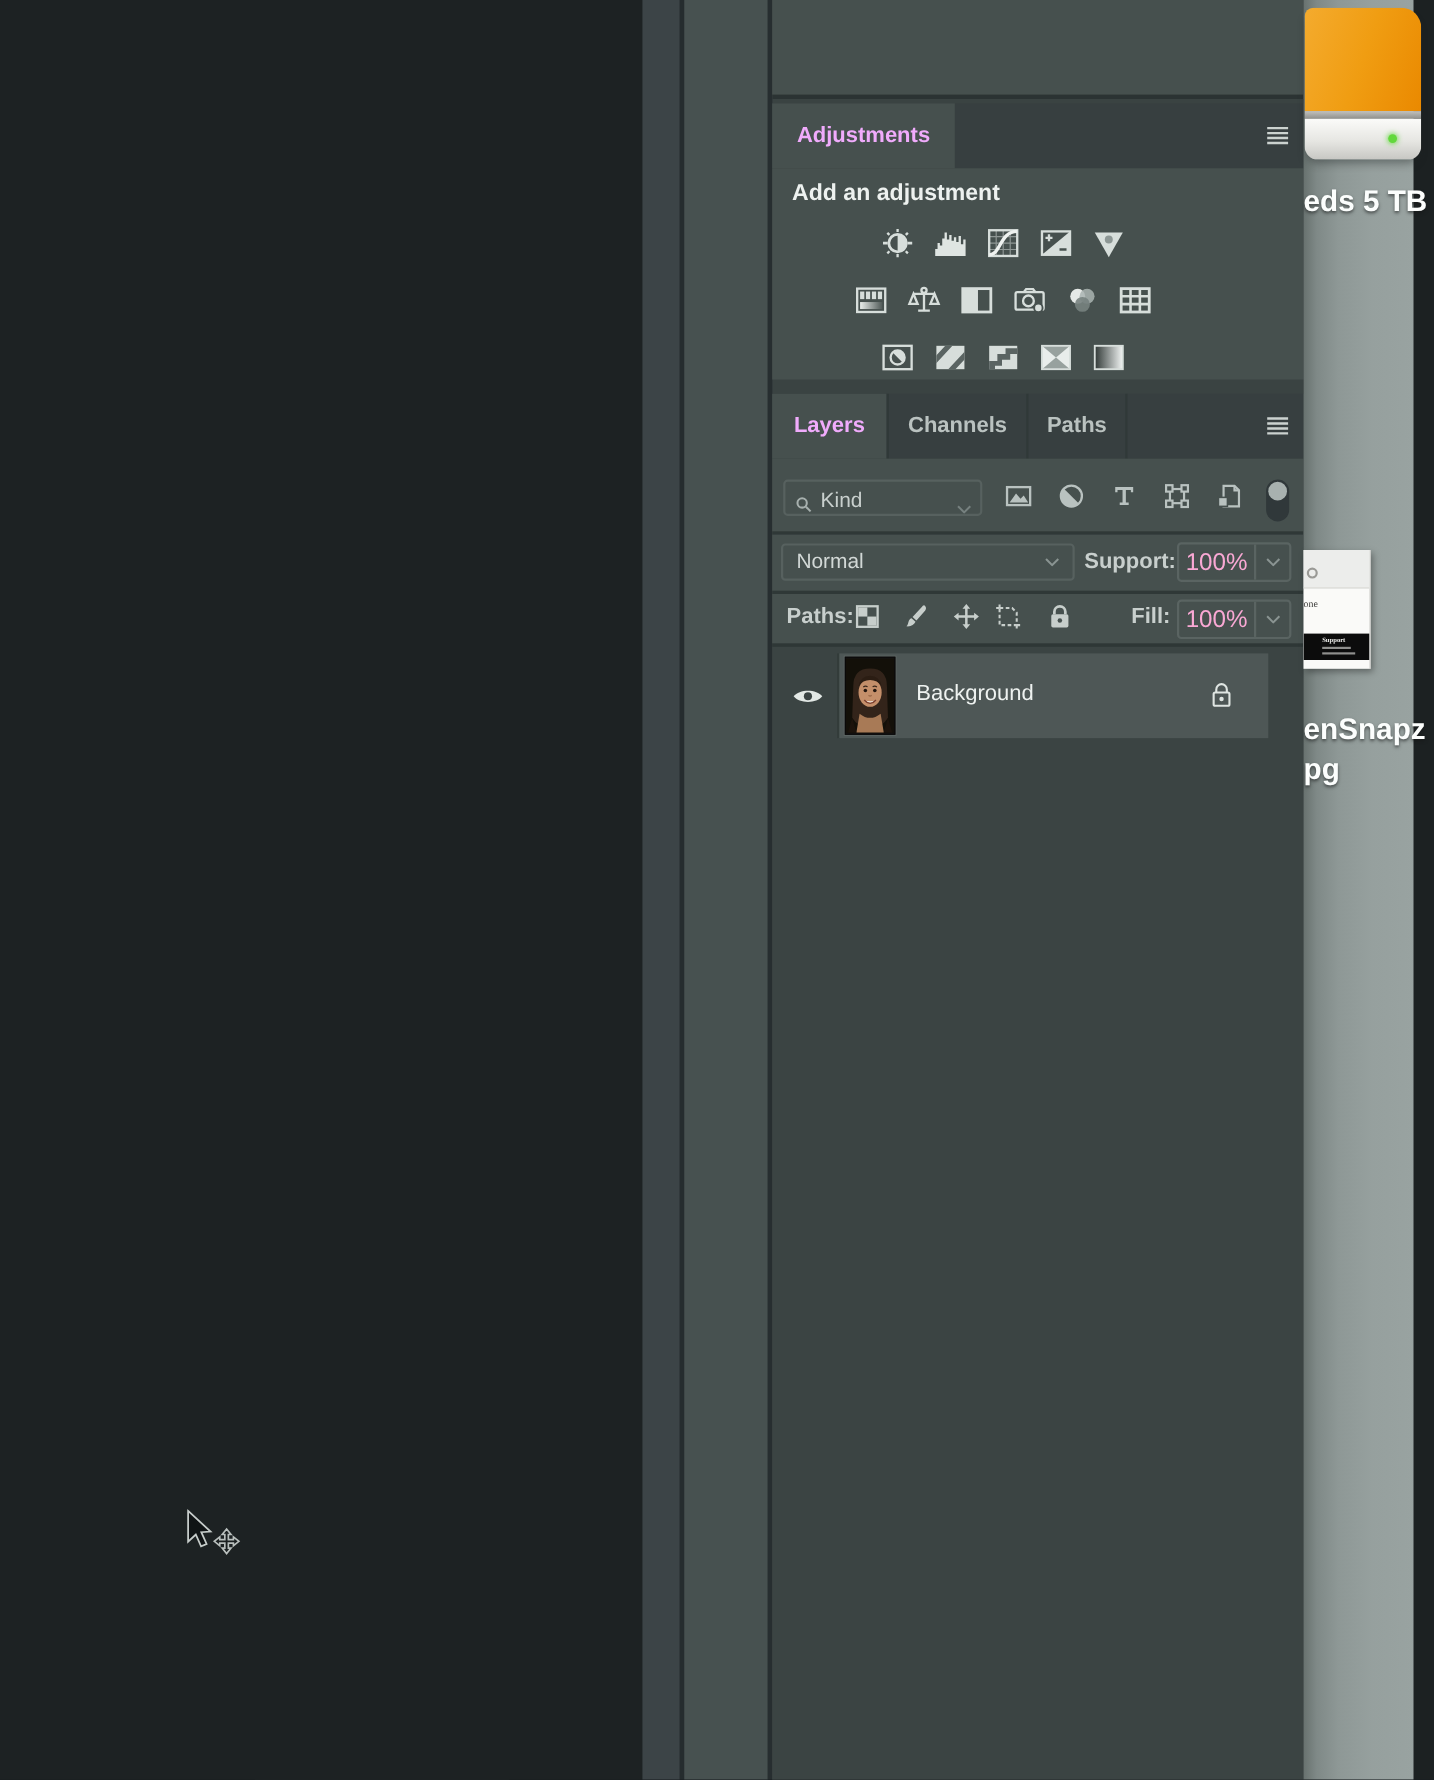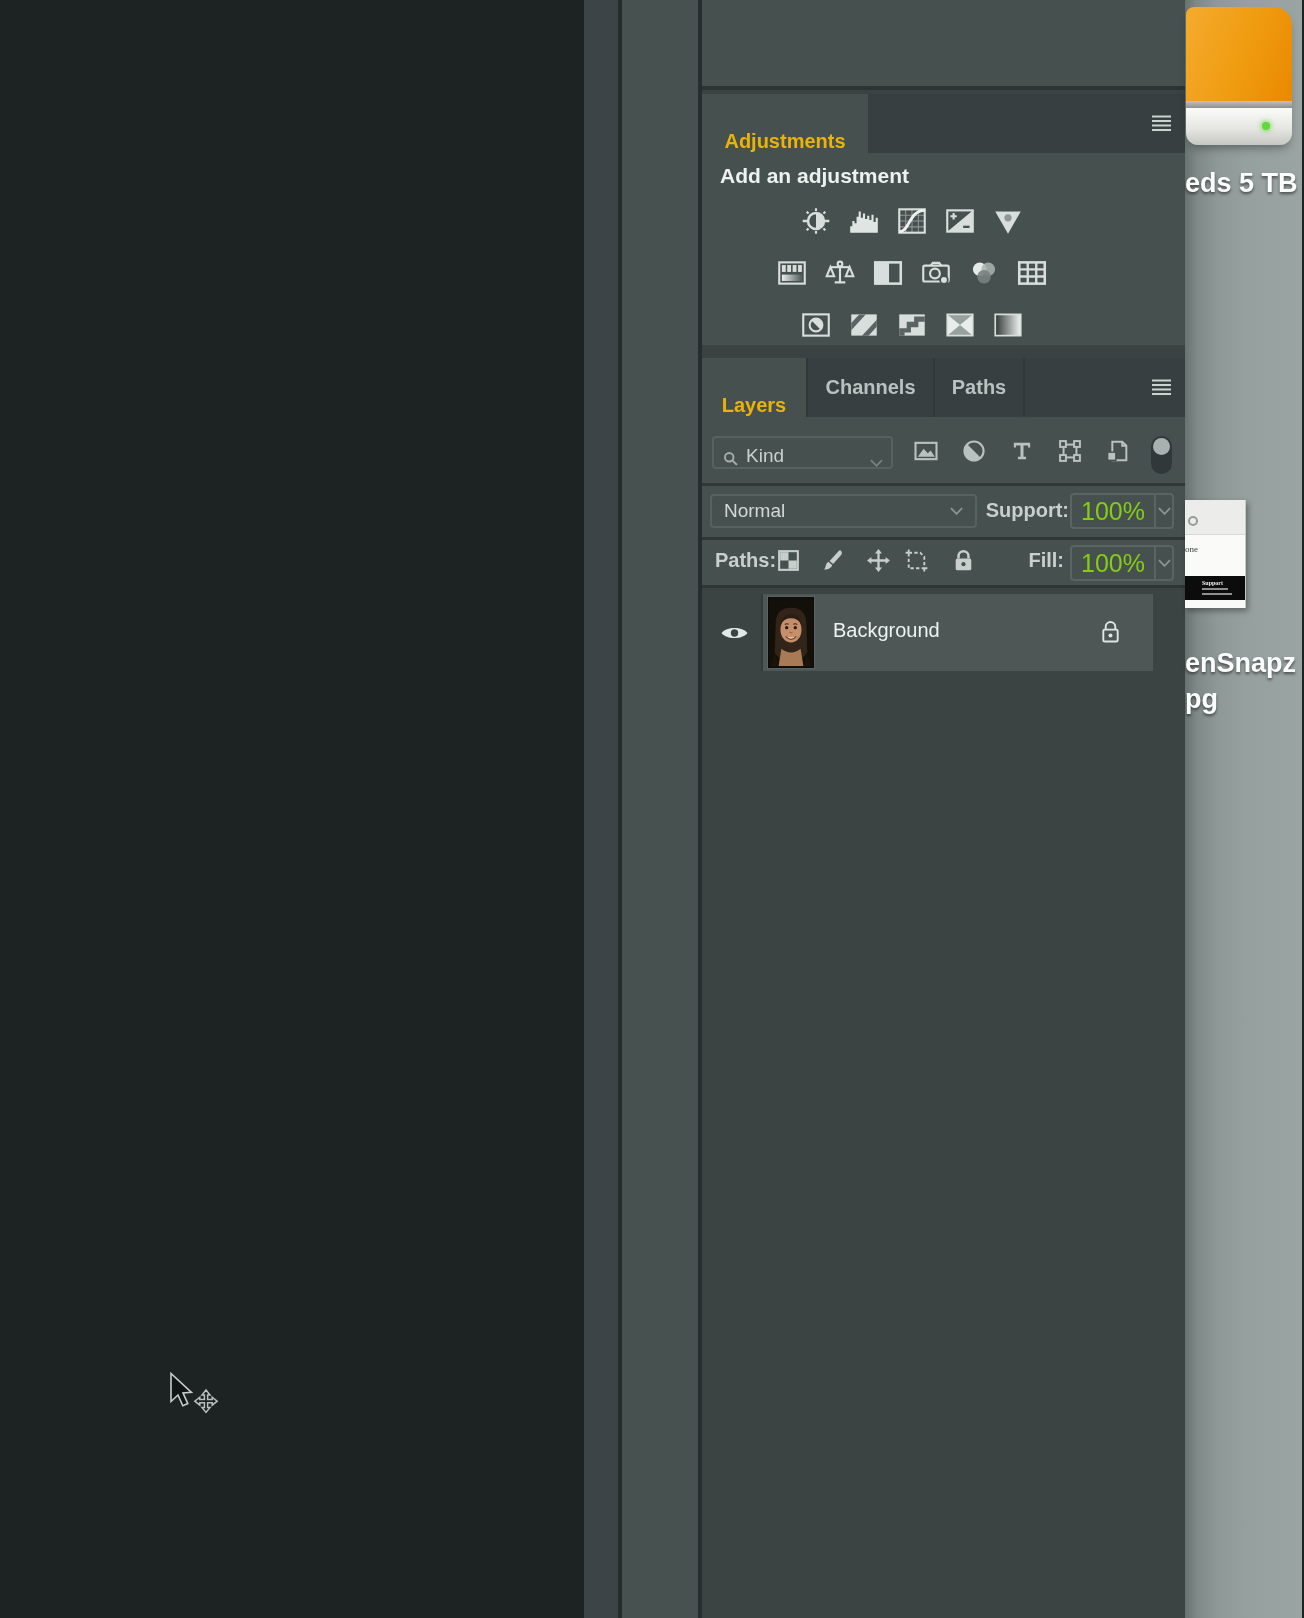--- a/index.html
+++ b/index.html
@@ -16,21 +16,21 @@
   .vline2{left:698px;top:0;width:4px;height:1618px;background:#272e30;}
 
   
   .dock{left:702px;top:0;width:483px;height:1618px;background:#3a4342;}
   .top-panel{left:0;top:0;width:483px;height:90px;background:#46504e;border-bottom:4px solid #2b3333;}
   .tabbar{left:0;width:483px;height:59px;background:#373f40;}
   .adj-tabbar{top:94px;}
   .lay-tabbar{top:358px;}
   .tab{position:absolute;top:0;height:59px;display:flex;align-items:center;justify-content:center;
        font-size:20px;font-weight:700;color:#bac2c0;}
-  .tab.active{background:#46504e;color:#eab308;align-items:flex-end;}
+  .tab.active{background:#46504e;color:#f0abfc;}
   .hamburger{position:absolute;top:21px;right:13px;width:21px;height:17px;cursor:pointer;}
   .panel-body{left:0;background:#46504e;}
   .adj-content{top:153px;width:483px;height:192px;}
   .adj-title{position:absolute;left:18px;top:11px;font-size:21px;font-weight:700;color:#edf1ef;}
   .adj-rows{position:absolute;left:0;top:42px;width:420px;}
   .adj-row{display:flex;justify-content:center;align-items:center;gap:14px;height:52px;}
   .aicon{width:34px;height:34px;cursor:pointer;}
   .aicon svg{display:block;width:100%;height:100%;}
 
   
@@ -43,41 +43,41 @@
   .ficon svg{display:block;width:100%;height:100%;}
   .toggle-pill{position:absolute;left:449px;top:19px;width:21px;height:38px;border-radius:11px;
                background:#30383a;cursor:pointer;}
   .toggle-knob{position:absolute;left:2px;top:2px;width:17px;height:17px;border-radius:50%;background:#a8b1af;}
   .dd-box{position:absolute;border:2px solid #57615f;border-radius:4px;display:flex;align-items:center;cursor:pointer;justify-content:space-between;}
   .blend-box{left:8px;top:8px;width:267px;height:34px;padding:0 12px;}
   .blend-label{font-size:19px;color:#d2d8d6;flex:1;}
   .field-label{position:absolute;font-size:20px;font-weight:600;color:#c8cfcd;}
   .val-box{position:absolute;left:368px;width:104px;height:36px;border:2px solid #5a6462;border-radius:4px;
            display:flex;align-items:stretch;cursor:pointer;}
-  .val-text{width:82px;display:flex;align-items:center;justify-content:center;font-size:25px;color:#84cc16;}
+  .val-text{width:68px;display:flex;align-items:center;justify-content:center;font-size:22px;color:#f9a8d4;}
   .val-dd{flex:1;border-left:2px solid #5a6462;display:flex;align-items:center;justify-content:center;}
   .licon{position:absolute;top:10px;width:27px;height:27px;cursor:pointer;}
   .licon svg{display:block;width:100%;height:100%;}
 
   
   .layers-list{top:585px;width:483px;height:1033px;background:#3b4443;border-top:3px solid #2e3736;}
   .layer-row{position:absolute;left:0;top:6px;width:547px;height:77px;}
   .eye-cell{position:absolute;left:0;top:0;width:59px;height:77px;cursor:pointer;}
   .eye-cell svg{position:absolute;left:17px;top:29px;width:31px;height:20px;}
   .cell-div{position:absolute;left:59px;top:0;width:2px;height:77px;background:#333c3a;}
   .row-hl{position:absolute;left:61px;top:0;width:390px;height:77px;background:#4e5756;cursor:pointer;}
   .layer-thumb{position:absolute;left:66px;top:3px;width:46px;height:71px;background:#141210;
                border:1px solid #0a0a0a;box-shadow:0 0 0 1px #5c6563;cursor:pointer;}
   .layer-thumb svg{display:block;width:100%;height:100%;}
   .layer-name{position:absolute;left:131px;top:25px;font-size:20px;color:#eef2f0;}
   .layer-lock{position:absolute;left:397px;top:23px;width:23px;height:29px;}
   .layer-lock svg{display:block;width:100%;height:100%;}
 
   
-  .desktop{left:1185px;top:0;width:117px;height:1618px;
+  .desktop{left:1185px;top:0;width:100px;height:1618px;
     background:linear-gradient(to right,#68726f 0px,#7f8987 12px,#8e9896 32px,#96a09e 62px,#9aa4a2 119px);text-align:center;}
   .drive{position:absolute;left:1px;top:7px;width:106px;height:138px;border-radius:8px 18px 12px 12px;
          overflow:hidden;box-shadow:0 6px 9px -3px rgba(30,35,35,.45);cursor:pointer;}
   .drive-top{height:94px;background:linear-gradient(110deg,#f4ab2e 0%,#f09d12 50%,#ea8900 100%);}
   .drive-mid{height:7px;background:linear-gradient(#c2c2be,#8f8f8b);}
   .drive-face{position:relative;height:37px;background:linear-gradient(#fbfbf9,#e6e6e2 55%,#c7c7c3);}
   .led{position:absolute;right:22px;top:14px;width:8px;height:8px;border-radius:50%;
        background:#62d83c;box-shadow:0 0 5px 1px rgba(98,216,60,.8);}
   .desk-label{position:absolute;left:0;color:#fcfefd;font-size:27px;font-weight:700;white-space:nowrap;
               text-shadow:0 2px 3px rgba(20,22,22,.6);}

